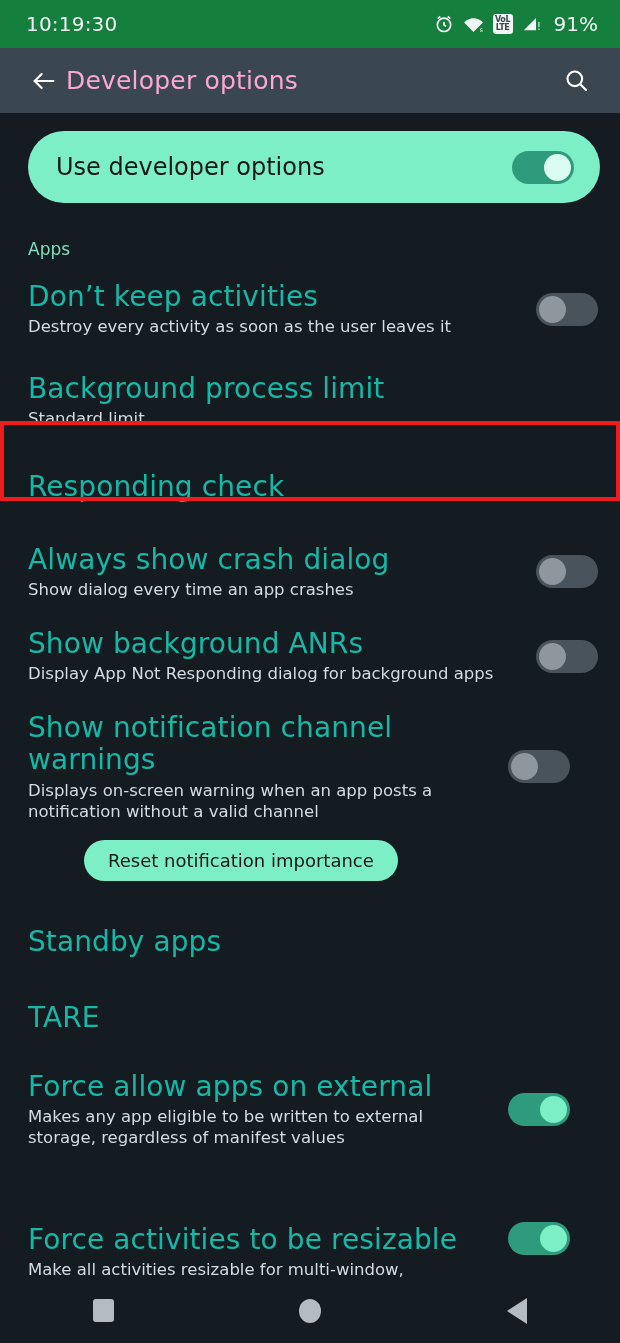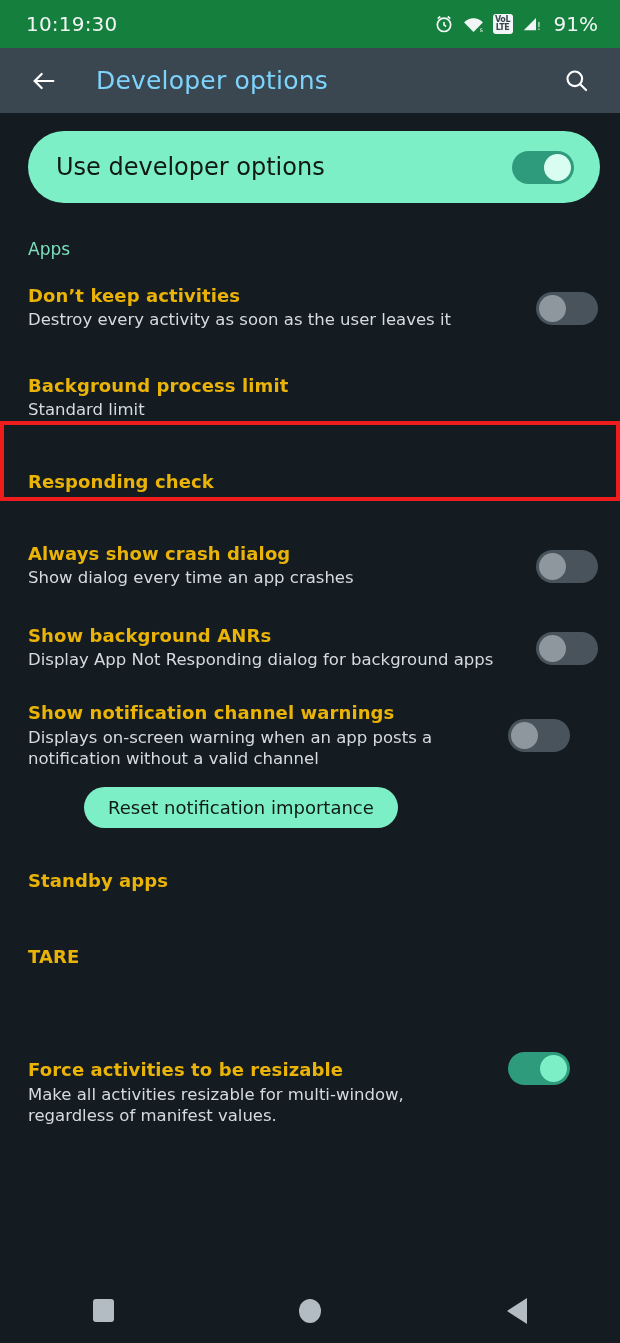--- a/index.html
+++ b/index.html
@@ -38,21 +38,21 @@
 
   
   .appbar {
     height:65px;
     background:#3b4750;
     display:flex;
     align-items:center;
     padding:0 22px 0 22px;
   }
   .appbar .title {
-    color:#7dd3fc; font-size:25px; margin-left:30px; flex:1;
+    color:#f9a8d4; font-size:25px; flex:1;
     font-weight:400; letter-spacing:.2px;
   }
   .iconbtn {
     width:44px; height:44px; display:flex; align-items:center; justify-content:center;
     flex:0 0 auto;
   }
 
   
   .content { position:relative; background:#141c21; height:1117px; }
 
@@ -79,34 +79,34 @@
     color:#7ddfbd; font-size:17px; padding:36px 0 0 28px;
   }
 
   .row {
     display:flex; align-items:center;
     padding:0 22px 0 28px;
     min-height:54px;
   }
   .row .texts { flex:1; padding-right:14px; }
   .row .t {
-    color:#eab308; font-size:18px; line-height:1.15; font-weight:700;
+    color:#14b8a6; font-size:28px; line-height:1.15; font-weight:400;
     letter-spacing:.1px;
   }
   .row .s {
     color:#d5dbde; font-size:16.5px; line-height:1.28; margin-top:3px;
   }
 
   .pill-btn {
     display:inline-block;
     background:#7defc6; color:#0f1a17;
     border:none; border-radius:22px;
     font-family:"DejaVu Sans", sans-serif;
     font-size:18px; padding:10px 24px;
-    margin:18px 0 0 84px;
+    margin:18px 0 8px 84px;
   }
 
   .highlight {
     position:absolute;
     left:0; width:620px;
     border:4px solid #ee1c1c;
     pointer-events:none;
   }
 
   
@@ -260,20 +260,29 @@
     </div>
 
     
     <div class="row" style="margin-top:22px;">
       <span class="texts">
         <span class="t" style="display:block;">TARE</span>
       </span>
     </div>
 
     
+    <div class="row" style="margin-top:26px;">
+      <span class="texts" style="max-width:480px;">
+        <span class="t" style="display:block;">Force allow apps on external</span>
+        <span class="s" style="display:block;">Makes any app eligible to be written to external storage, regardless of manifest values</span>
+      </span>
+      <span class="switch on">
+          <span class="knob"></span>
+        </span>
+    </div>
 
     
     <div class="row" style="margin-top:28px;">
       <span class="texts" style="max-width:480px;margin-top:48px;">
         <span class="t" style="display:block;">Force activities to be resizable</span>
         <span class="s" style="display:block;">Make all activities resizable for multi-window, regardless of manifest values.</span>
       </span>
       <span class="switch on">
           <span class="knob"></span>
         </span>

